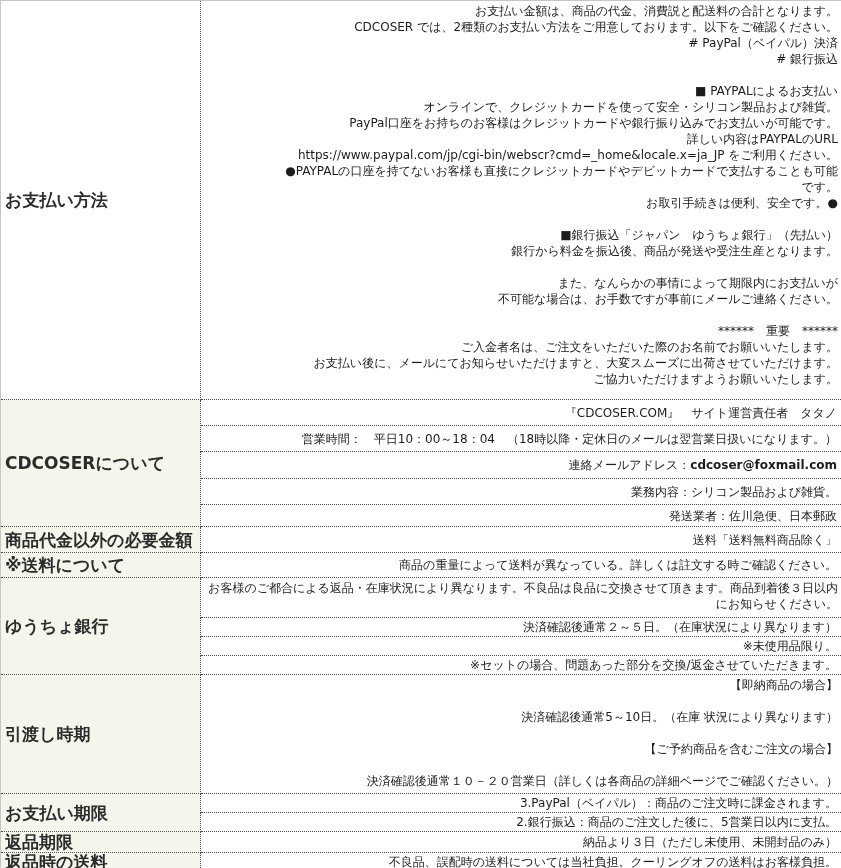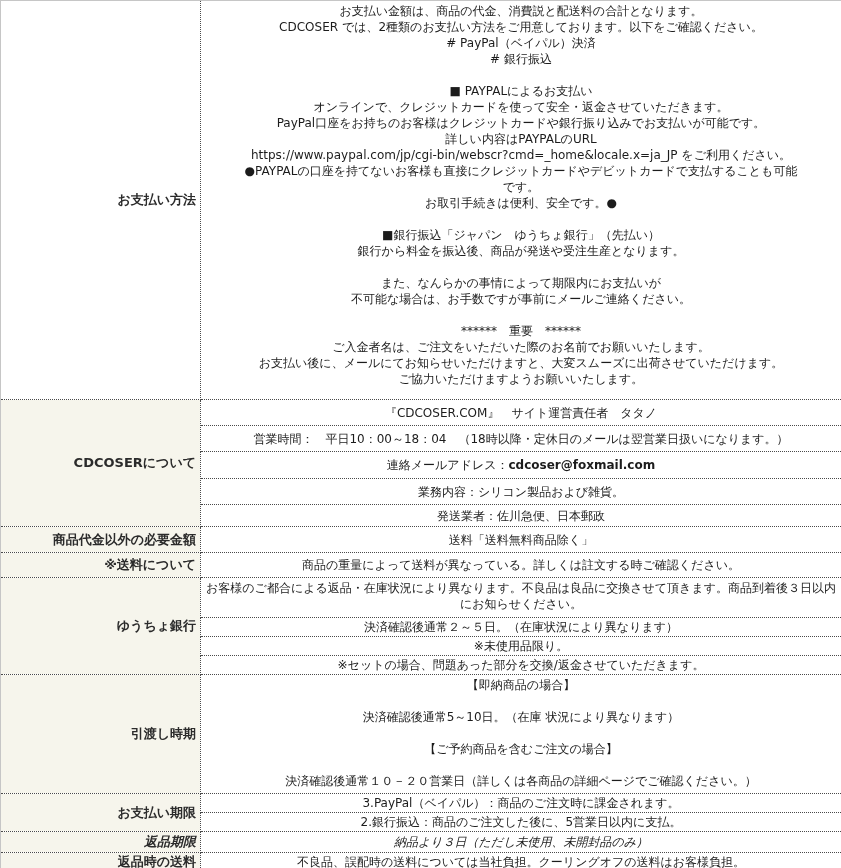--- a/index.html
+++ b/index.html
@@ -24,48 +24,48 @@
   col.c-body { width: 641px; }
   th, td {
     border: 1px dotted #4a4a4a;
     padding: 1px 4px;
     vertical-align: middle;
     overflow: hidden;
   }
   th.hd {
     background: #f6f5ec;
     font-weight: bold;
-    font-size: 13px;
-    text-align: right;
+    font-size: 17px;
+    text-align: left;
     color: #2b2b2b;
   }
   th.hd-white {
     background: #ffffff;
   }
   td.body-cell {
     background: #ffffff;
-    text-align: center;
+    text-align: right;
   }
   td.top-cell {
     vertical-align: top;
     padding: 2px 3px 0 3px;
   }
   .ln {
     min-height: 16px;
     line-height: 16px;
     white-space: pre-wrap;
   }
   .email { font-weight: bold; }
   
   tr.h399 { height: 399px; }
   tr.h27  { height: 27px; }
   tr.h26  { height: 26px; }
   tr.h25  { height: 25px; }
   tr.h22  { height: 22px; }
-  tr.h21  { height: 21px; font-style: italic; }
+  tr.h21  { height: 21px; }
   tr.h20  { height: 20px; }
   tr.h19  { height: 19px; padding-left: 38px; }
   tr.h16  { height: 16px; }
   tr.h40  { height: 40px; }
   tr.h119 { height: 119px; }
 </style>
 </head>
 <body>
 
 <table class="shop-table">
@@ -77,21 +77,21 @@
   <tbody>
       <tr class="h399">
     <th class="hd hd-white">お支払い方法</th>
     <td class="body-cell top-cell">
       <div class="ln">お支払い金額は、商品の代金、消費説と配送料の合計となります。</div>
       <div class="ln">CDCOSER では、2種類のお支払い方法をご用意しております。以下をご確認ください。</div>
       <div class="ln"># PayPal（ベイパル）決済</div>
       <div class="ln"># 銀行振込</div>
       <div class="ln"></div>
       <div class="ln">■ PAYPALによるお支払い</div>
-      <div class="ln">オンラインで、クレジットカードを使って安全・返金させていただきます。</div>
+      <div class="ln">オンラインで、クレジットカードを使って安全・シリコン製品および雑貨。</div>
       <div class="ln">PayPal口座をお持ちのお客様はクレジットカードや銀行振り込みでお支払いが可能です。</div>
       <div class="ln">詳しい内容はPAYPALのURL</div>
       <div class="ln">https://www.paypal.com/jp/cgi-bin/webscr?cmd=_home&amp;locale.x=ja_JP をご利用ください。</div>
       <div class="ln">●PAYPALの口座を持てないお客様も直接にクレジットカードやデビットカードで支払することも可能</div>
       <div class="ln">です。</div>
       <div class="ln">お取引手続きは便利、安全です。●</div>
       <div class="ln"></div>
       <div class="ln">■銀行振込「ジャパン　ゆうちょ銀行」（先払い）</div>
       <div class="ln">銀行から料金を振込後、商品が発送や受注生産となります。</div>
       <div class="ln"></div>

